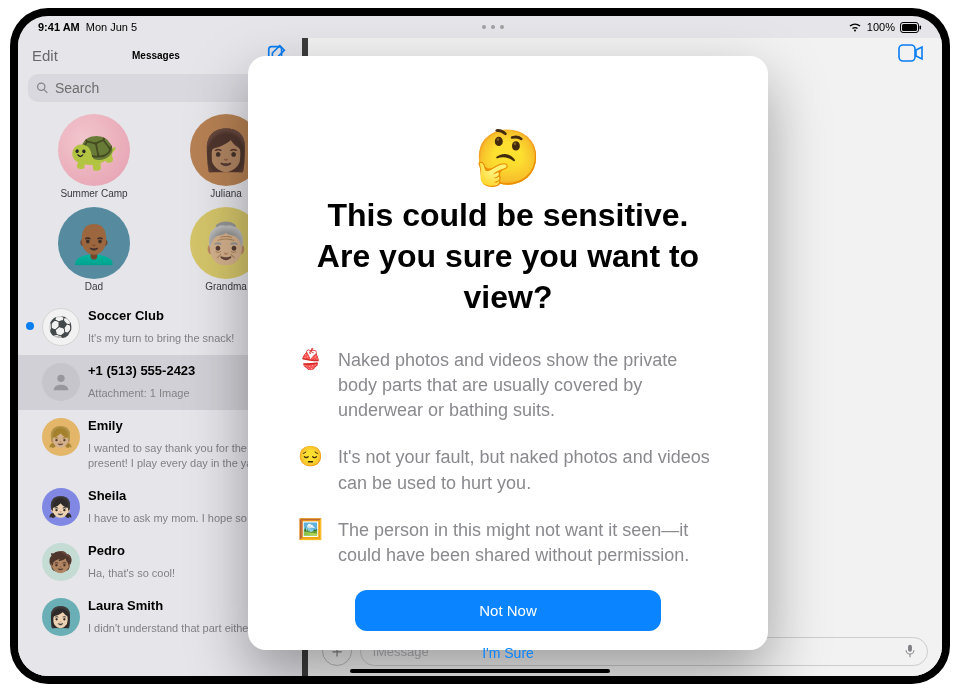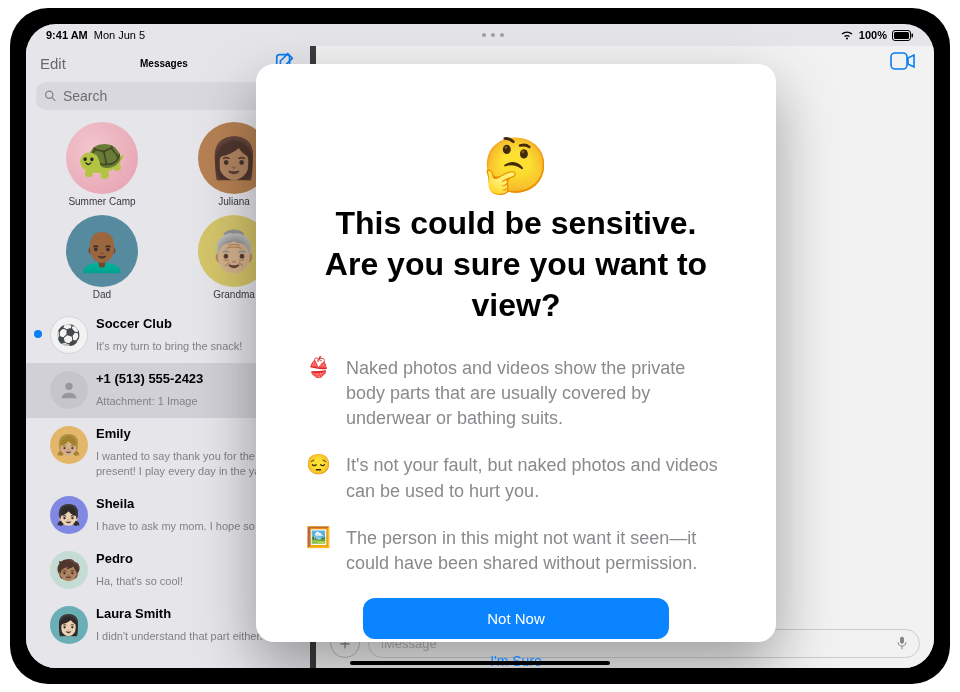--- a/index.html
+++ b/index.html
@@ -1,28 +1,28 @@
 <!DOCTYPE html>
 <html><head>
 <meta charset="utf-8">
 <style>
   * { box-sizing: border-box; margin: 0; padding: 0; font-family: -apple-system, BlinkMacSystemFont, "Helvetica Neue", sans-serif; }
   body { width: 960px; height: 692px; background: #fff; display: flex; align-items: center; justify-content: center; }
-  .device { width: 940px; height: 676px; background: #000; border-radius: 38px; padding: 16px; position: relative; }
+  .device { width: 940px; height: 676px; background: #000; border-radius: 38px; padding: 8px; position: relative; }
   .screen { width: 100%; height: 100%; background: #f2f2f7; border-radius: 30px; overflow: hidden; position: relative; }
   
   
   .status-bar { height: 22px; display: flex; align-items: center; padding: 0 20px; font-size: 11px; color: #000; }
   .status-left { display: flex; align-items: center; gap: 6px; }
   .status-left .time { font-weight: 600; }
   .status-left .date { font-weight: 400; }
   .status-center { flex:1; display:flex; justify-content:center; }
   .dots { display:flex; gap:5px; }
   .dots span { width:4px; height:4px; border-radius:50%; background:#aaa; }
-  .status-right { display:flex; align-items:center; gap:5px; font-size:11px;font-weight:bold; }
+  .status-right { display:flex; align-items:center; gap:5px; font-size:11px; }
   .wifi-ico svg, .batt-ico svg { display:block; }
 
   .content { display:flex; height: calc(100% - 22px); }
 
   
   .sidebar { width: 290px; background:#f2f2f7; border-right:6px solid #404040; display:flex; flex-direction:column; }
   .sb-header { display:flex; align-items:center; padding: 4px 14px 6px; }
   .sb-header .edit { color:#6e6e73; font-size:15px; }
   .sb-header .title { flex:1; text-align:center; font-weight:700; font-size:10px; margin-left:-12px; }
   .compose { width:22px; height:22px; stroke:#0a84ff; }

